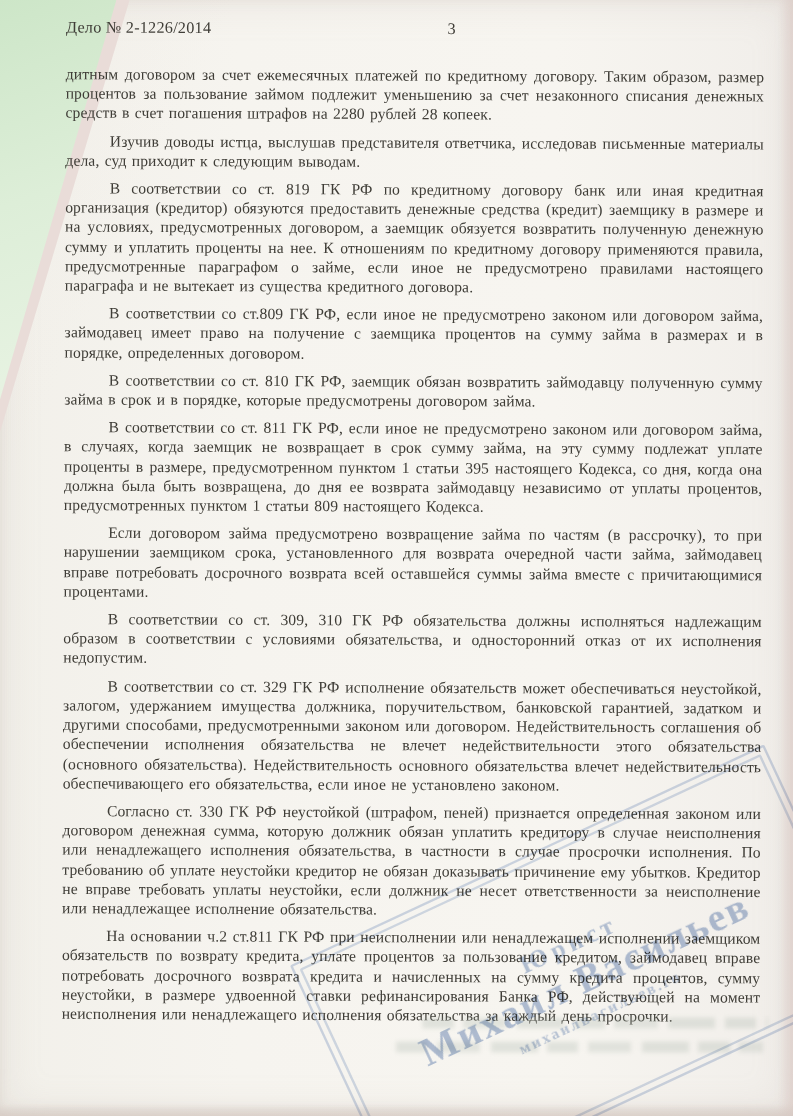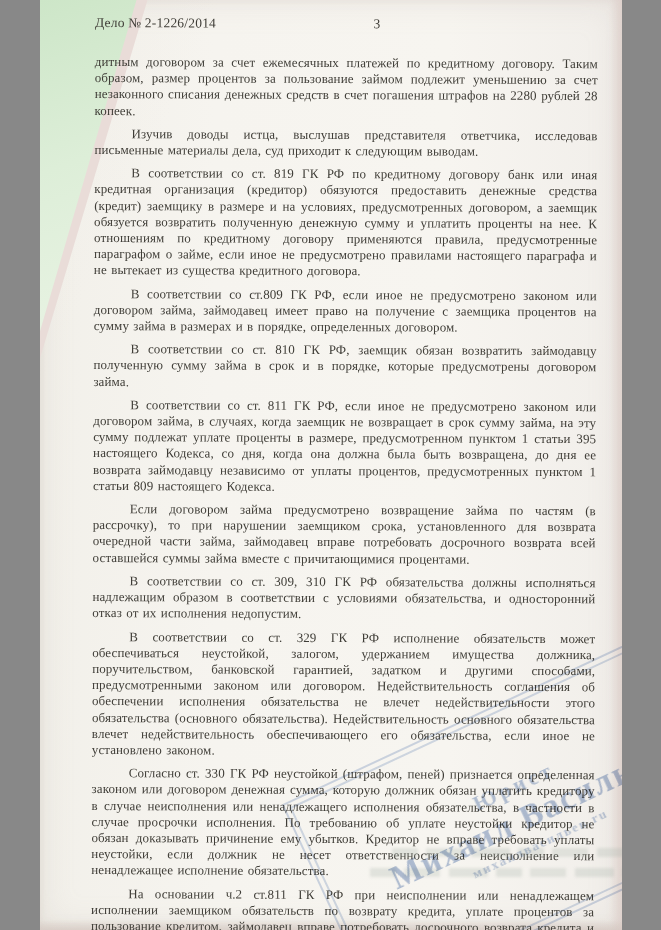--- a/index.html
+++ b/index.html
@@ -1,18 +1,18 @@
 <!DOCTYPE html>
 <html lang="ru"><head>
 <meta charset="utf-8">
 <style>
   html, body { margin: 0; padding: 0; background: #888; }
   .scan {
     position: relative;
-    width: 582px;
+    width: 661px;
     height: 930px;
     margin: 0 auto;
     background:
       linear-gradient(115deg, rgba(236,230,224,0.25) 0%, rgba(255,255,255,0) 18%),
       linear-gradient(to right, #f2f0ea 0%, #f6f4ef 30%, #f7f5f0 70%, #f1eeea 100%);
     overflow: hidden;
     font-family: "Liberation Serif", "DejaVu Serif", serif;
     color: #3f3d37;
     box-shadow: inset 0 0 34px rgba(185,175,162,0.22),
                 inset -6px 0 10px rgba(210,190,186,0.25),

